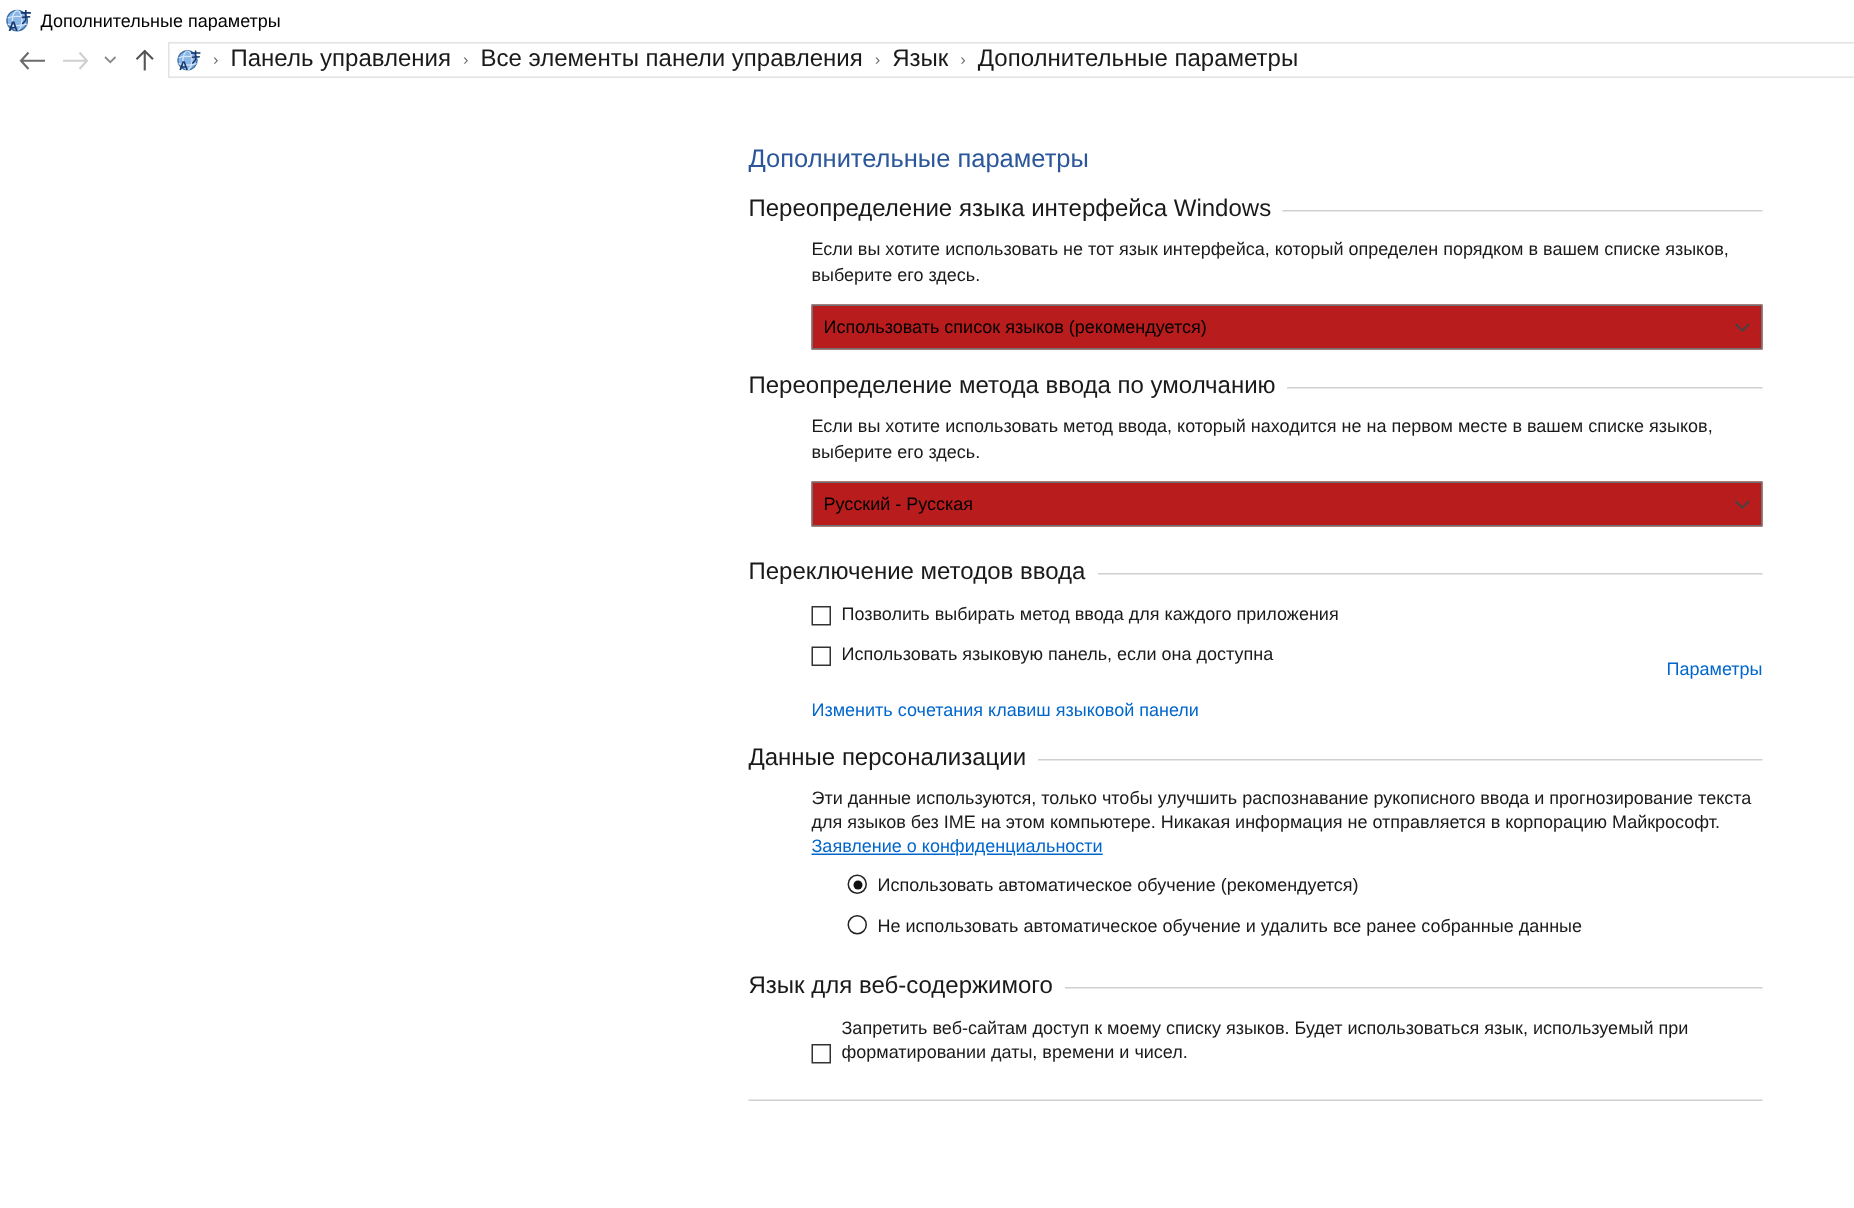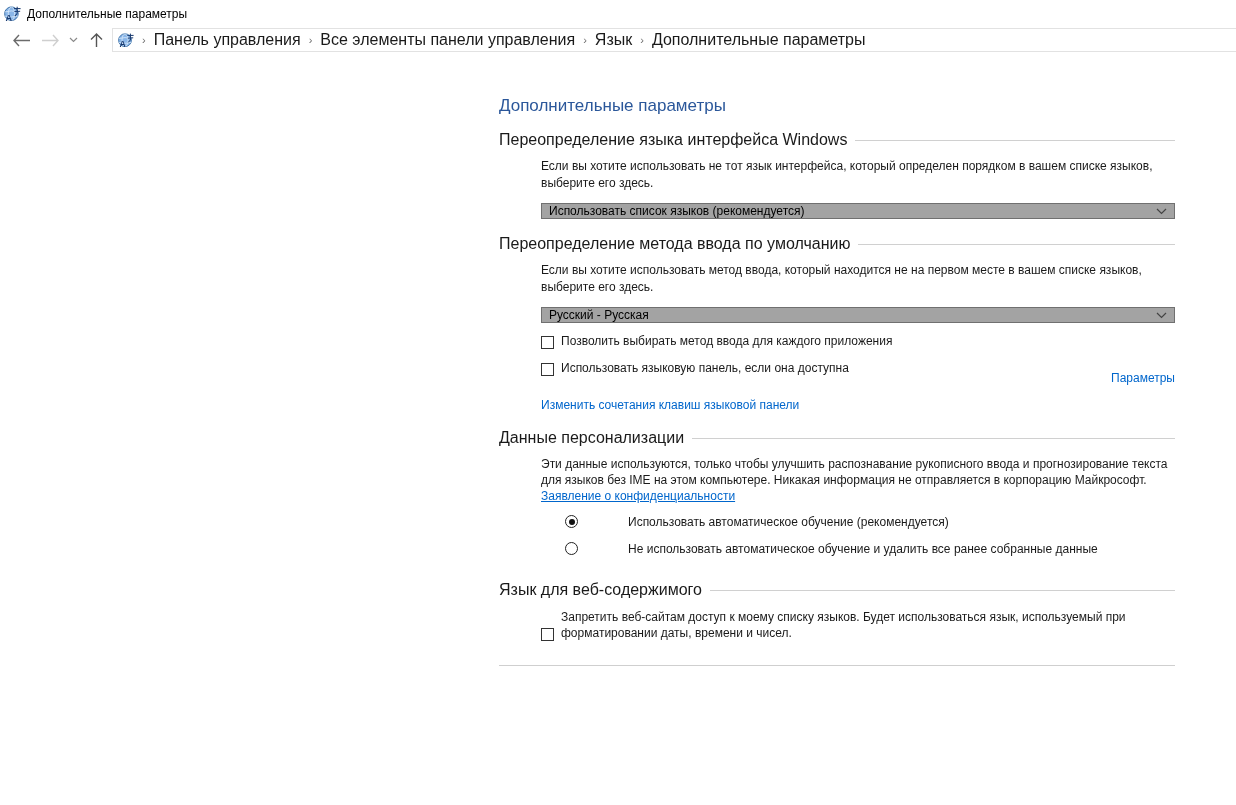--- a/index.html
+++ b/index.html
@@ -41,42 +41,42 @@
 
   .section-header { display: flex; align-items: center; margin-top: 14px; }
   .section-header .label { font-size: 16px; color: #1a1a1a; white-space: nowrap; }
   .section-header .rule { flex: 1; border-top: 1px solid #d0d0d0; margin-left: 8px; margin-top: 1px; }
 
   .indent { margin-left: 42px; }
   .desc { line-height: 17px; margin-top: 9px; color: #1a1a1a; }
   .desc.w640 { width: 640px; }
 
   .fake-select {
-    margin-top: 11px; height: 16px; width: 634px;
-    background: #a3a3a3; border: 1px solid #707070;
+    margin-top: 11px; height: 30px; width: 634px;
+    background: #b91c1c; border: 1px solid #707070;
     display: flex; align-items: center; justify-content: space-between;
     padding: 0 7px; cursor: default;
   }
   .fake-select .sel-text { font-size: 12px; color: #000; }
 
   a.link { color: #0066cc; text-decoration: none; cursor: pointer; }
   a.link.underlined { text-decoration: underline; }
   .link-block { display: block; margin-top: 12px; width: 634px; line-height: 16px; }
   .link-inline { line-height: 16px; }
   .link-disabled { color: #a3aab9; cursor: default; }
 
   .check-row { display: flex; align-items: flex-end; margin-top: 10px; }
   .checkbox {
     width: 13px; height: 13px; background: #fff; border: 1px solid #333;
     flex: 0 0 auto; margin-right: 7px; margin-top: 1px; cursor: pointer;
   }
   .check-label { line-height: 16px; cursor: default; }
   .row-split { display: flex; justify-content: space-between; align-items: flex-start; }
 
-  .radio-row { display: flex; align-items: flex-start; margin-top: 10px; margin-left: 66px; gap: 43px; }
+  .radio-row { display: flex; align-items: flex-start; margin-top: 10px; margin-left: 66px; }
   .radio {
     width: 13px; height: 13px; border-radius: 50%; background: #fff;
     border: 1px solid #222; flex: 0 0 auto; margin-right: 7px; margin-top: 1px;
     display: flex; align-items: center; justify-content: center; cursor: pointer;
   }
   .radio.checked::after { content: ""; width: 6px; height: 6px; border-radius: 50%; background: #111; }
 
   .bottom-rule { border-top: 1px solid #cfcfcf; margin-top: 24px; width: 676px; }
   .mt16 { margin-top: 16px; }
   .mt22 { margin-top: 22px; }
@@ -175,20 +175,24 @@
   <div class="desc indent w640">Если вы хотите использовать метод ввода, который находится не на первом месте в вашем списке языков, выберите его здесь.</div>
   <div class="fake-select indent">
     <span class="sel-text">Русский - Русская</span>
     <span>
       <svg width="11" height="7" viewBox="0 0 11 7">
           <path d="M1 1 L5.5 5.5 L10 1" fill="none" stroke="#444" stroke-width="1.2"></path>
         </svg>
     </span>
   </div>
 
+  <div class="section-header mt22">
+    <span class="label">Переключение методов ввода</span>
+    <span class="rule"></span>
+  </div>
   <div class="check-row indent">
     <span class="checkbox"></span>
     <span class="check-label">Позволить выбирать метод ввода для каждого приложения</span>
   </div>
   <div class="row-split">
     <div class="check-row indent" style="margin-top:11px;">
       <span class="checkbox"></span>
       <span class="check-label">Использовать языковую панель, если она доступна</span>
     </div>
     <a class="link link-disabled link-inline" style="margin-top:21px;">Параметры</a>

